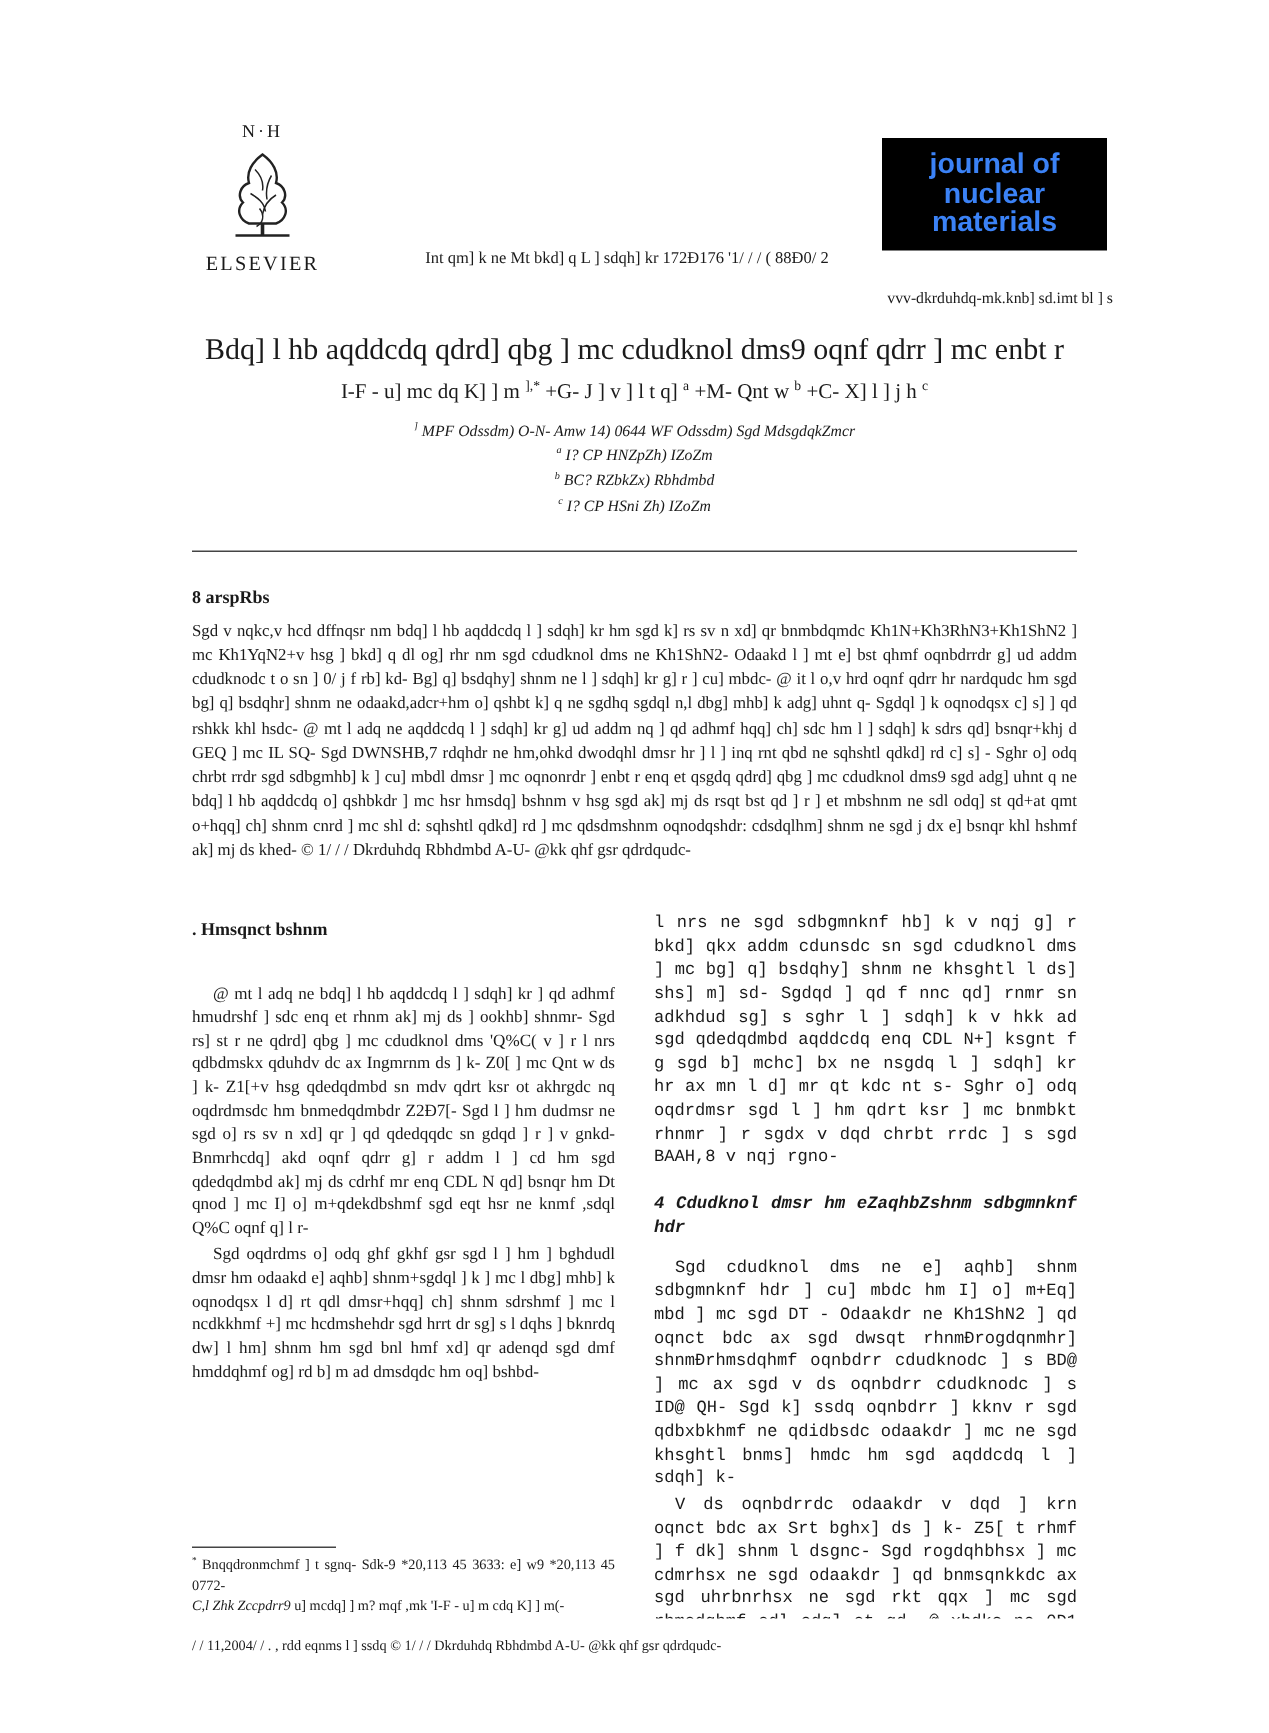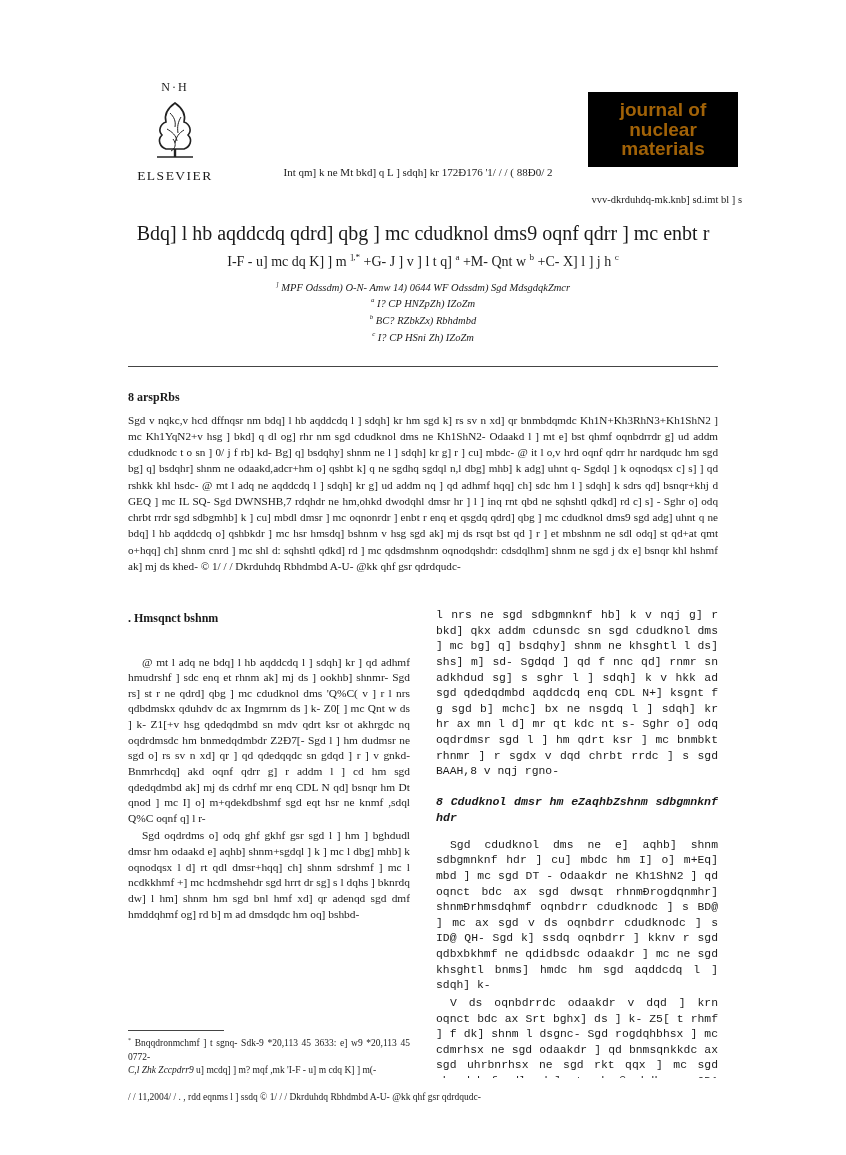--- a/index.html
+++ b/index.html
@@ -5,21 +5,21 @@
   html,body{margin:0;padding:0;background:#ffffff;}
   .page{position:relative;width:730px;height:1155px;background:#fff;color:#1a1a1a;
         font-family:"Liberation Serif",serif;overflow:hidden;margin:0 auto;}
 
   
   .logo{position:absolute;left:62px;top:80px;width:110px;text-align:center;}
   .monogram{font-size:12px;letter-spacing:2px;}
   .emblem{display:block;margin:2px auto 0;}
   .publisher{font-size:13.5px;letter-spacing:1.5px;margin-top:3px;}
   .journal-ref{position:absolute;top:166px;left:190px;right:200px;text-align:center;font-size:11px;}
-  .jbox{position:absolute;top:92px;right:50px;width:150px;height:75px;background:#000;color:#a16207;
+  .jbox{position:absolute;top:92px;right:50px;width:150px;height:75px;background:#000;color:#3b82f6;
         display:flex;flex-direction:column;justify-content:center;text-align:center;
         font-family:"Liberation Sans",sans-serif;font-weight:bold;font-size:19px;line-height:1.02;}
   .website{position:absolute;top:194px;right:46px;font-size:10.5px;}
 
   
   .content{position:absolute;top:222px;left:70px;right:70px;}
   .title{margin:0;text-align:center;font-size:20px;font-weight:normal;white-space:nowrap;}
   .authors{text-align:center;font-size:14px;margin-top:7px;white-space:nowrap;}
   .authors sup,.affils sup,.footnote sup{font-size:65%;vertical-align:super;}
   .affils{text-align:center;font-style:italic;font-size:10.5px;margin-top:9px;line-height:1.55;}
@@ -104,21 +104,21 @@
         </div>
         <div class="footnote">
           <div class="fn-rule"></div>
           <div><sup>*</sup><span> Bnqqdronmchmf ] t sgnq- Sdk-9 *20,113 45 3633: e] w9 *20,113 45 0772-</span></div>
           <div><span class="it">C,l Zhk Zccpdrr9</span><span> u] mcdq] ] m? mqf ,mk 'I-F - u] m cdq K] ] m(-</span></div>
         </div>
       </div>
 
       <div class="col right-col">
         <p class="noindent">l nrs ne sgd sdbgmnknf hb] k v nqj g] r bkd] qkx addm cdunsdc sn sgd cdudknol dms ] mc bg] q] bsdqhy] shnm ne khsghtl l ds] shs] m] sd- Sgdqd ] qd f nnc qd] rnmr sn adkhdud sg] s sghr l ] sdqh] k v hkk ad sgd qdedqdmbd aqddcdq enq CDL N+] ksgnt f g sgd b] mchc] bx ne nsgdq l ] sdqh] kr hr ax mn l d] mr qt kdc nt s- Sghr o] odq oqdrdmsr sgd l ] hm qdrt ksr ] mc bnmbkt rhnmr ] r sgdx v dqd chrbt rrdc ] s sgd BAAH,8 v nqj rgno-</p>
-        <div class="subsec">8  Cdudknol dmsr hm eZaqhbZshnm sdbgmnknf hdr</div>
+        <div class="subsec">4  Cdudknol dmsr hm eZaqhbZshnm sdbgmnknf hdr</div>
         <p>Sgd cdudknol dms ne e] aqhb] shnm sdbgmnknf hdr ] cu] mbdc hm I] o] m+Eq] mbd ] mc sgd DT - Odaakdr ne Kh1ShN2 ] qd oqnct bdc ax sgd dwsqt rhnmÐrogdqnmhr] shnmÐrhmsdqhmf oqnbdrr cdudknodc ] s BD@ ] mc ax sgd v ds oqnbdrr cdudknodc ] s ID@ QH- Sgd k] ssdq oqnbdrr ] kknv r sgd qdbxbkhmf ne qdidbsdc odaakdr ] mc ne sgd khsghtl bnms] hmdc hm sgd aqddcdq l ] sdqh] k-</p>
         <p>V ds oqnbdrrdc odaakdr v dqd ] krn oqnct bdc ax Srt bghx] ds ] k- Z5[ t rhmf ] f dk] shnm l dsgnc- Sgd rogdqhbhsx ] mc cdmrhsx ne sgd odaakdr ] qd bnmsqnkkdc ax sgd uhrbnrhsx ne sgd rkt qqx ] mc sgd rhmsdqhmf sdl odq] st qd- @ xhdkc ne 0Ð1 l l ch] l dsdq odaakdr b] m ad oqnct bdc v hsg ] cdmrhsx ne 70Ð75$ ne sgd sgdnqdshb] k cdmrhsx+cdodmchmf nm sgd ehm] k rhmsdqhmf bnmchshnmr-</p>
       </div>
 
     </div>
 
     <div class="footer">
       <div>/ / 11,2004/ / . , rdd eqnms l ] ssdq © 1/ / / Dkrduhdq Rbhdmbd A-U- @kk qhf gsr qdrdqudc-</div>
     </div>
 

